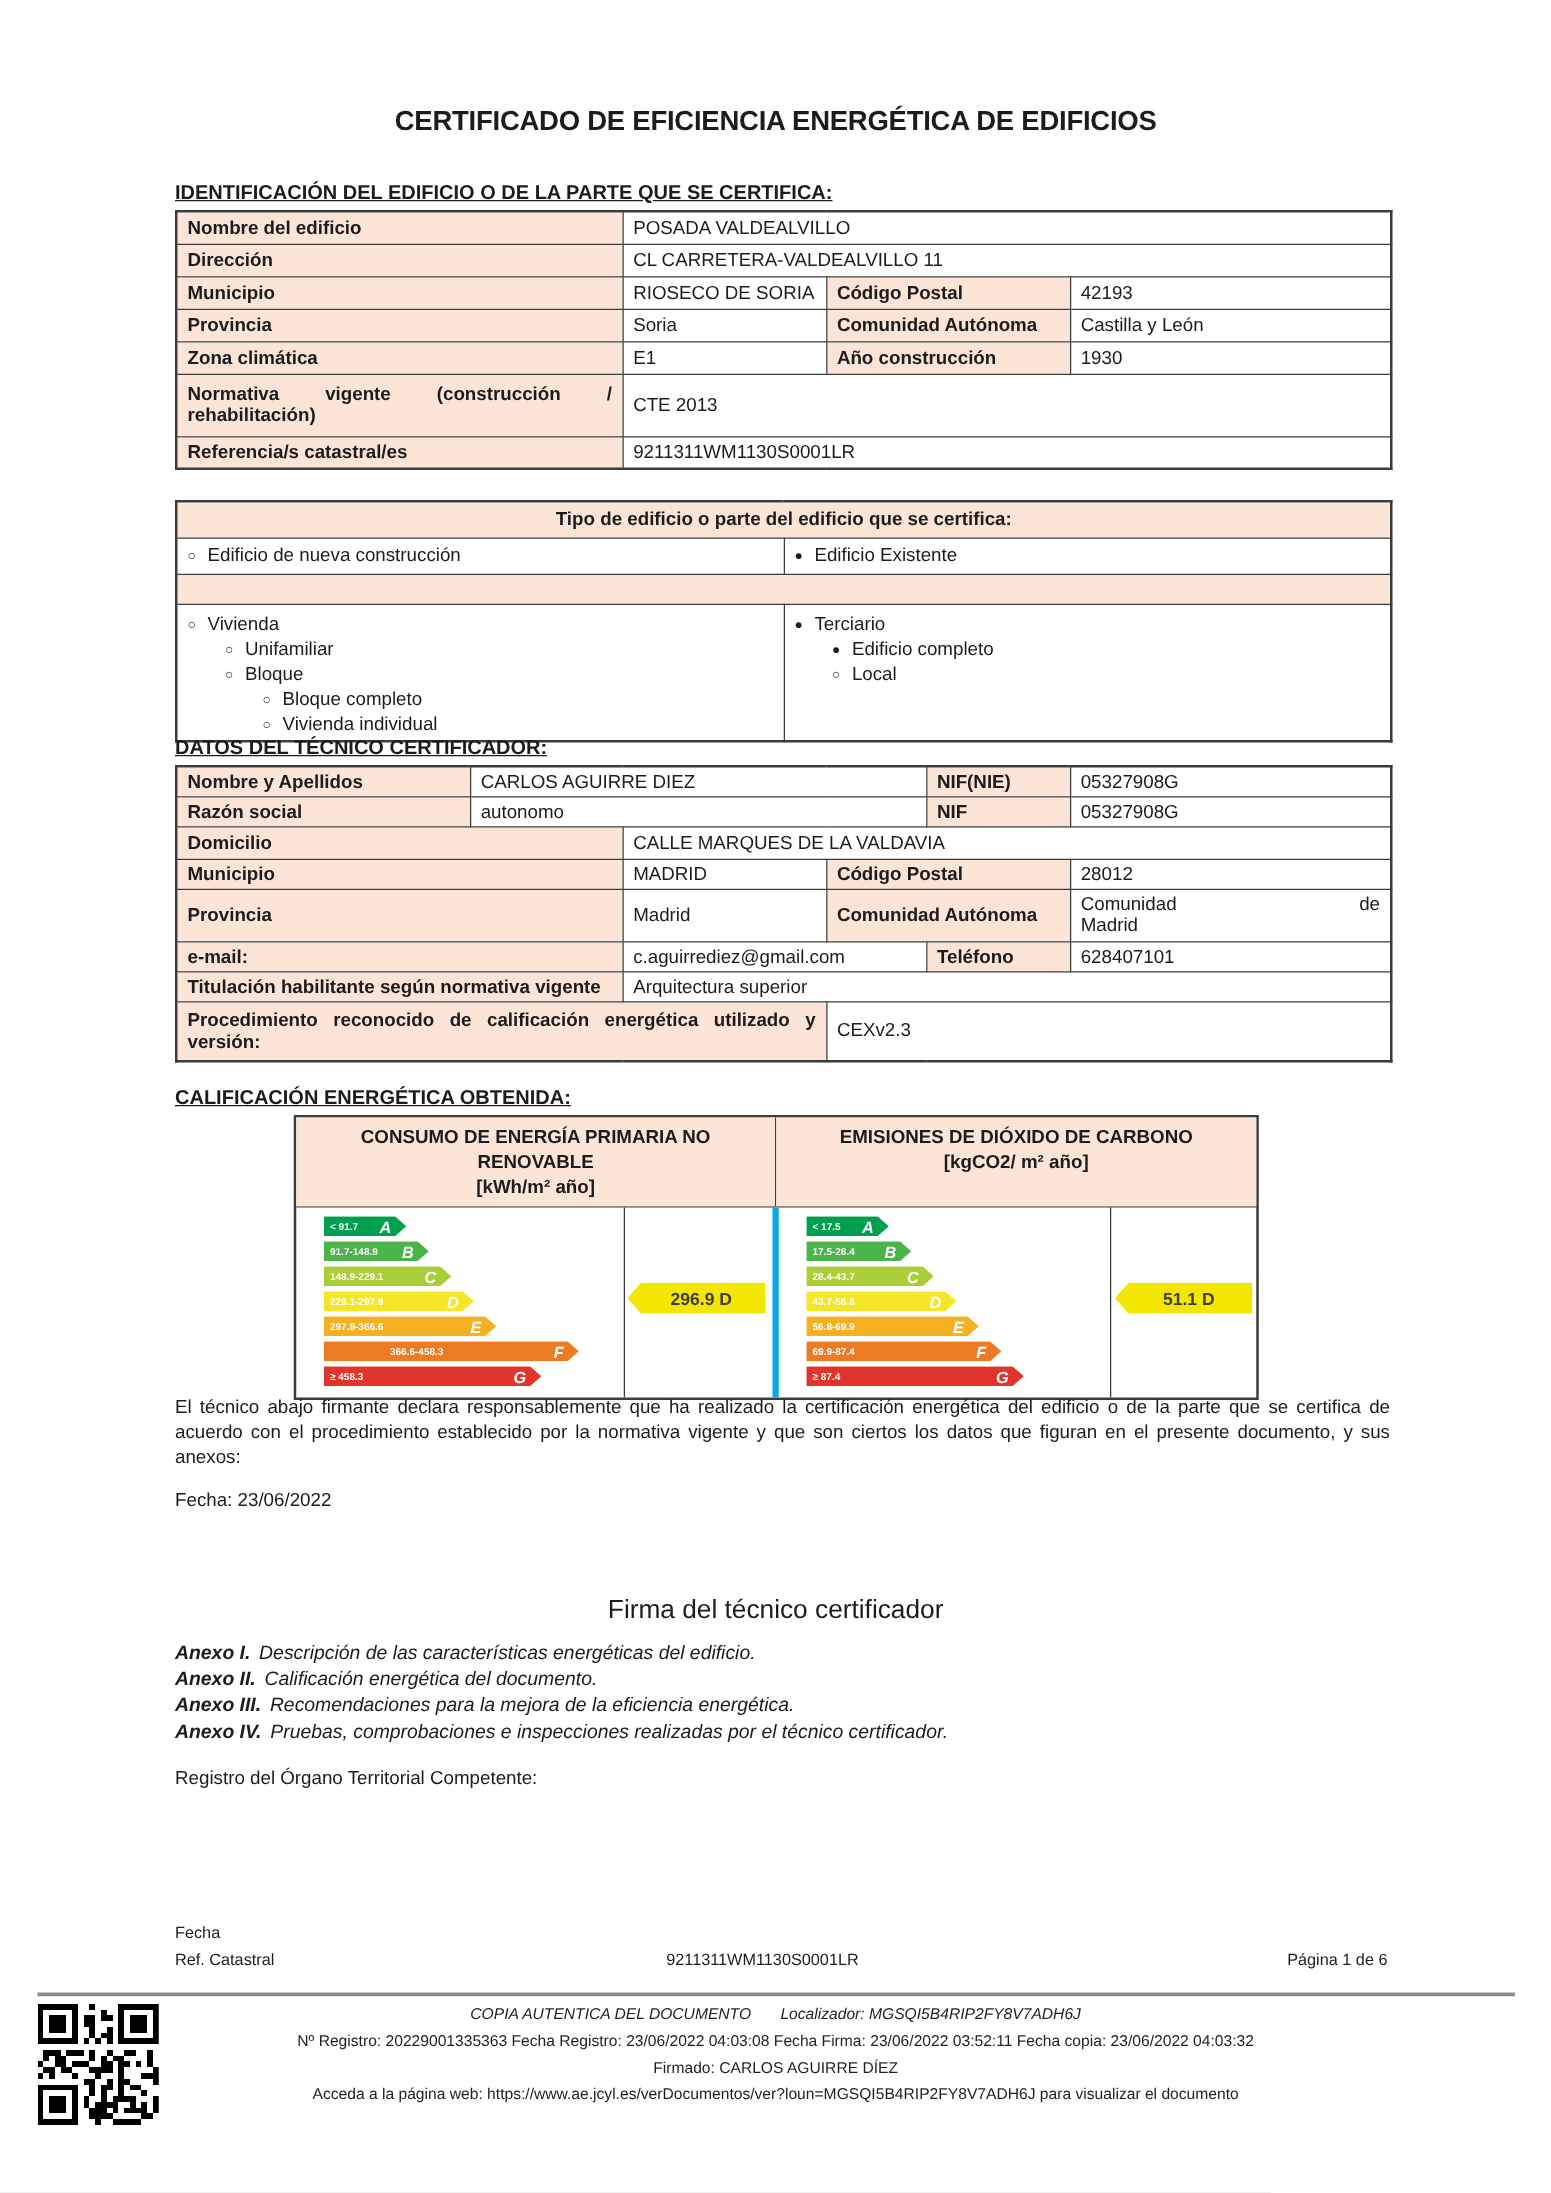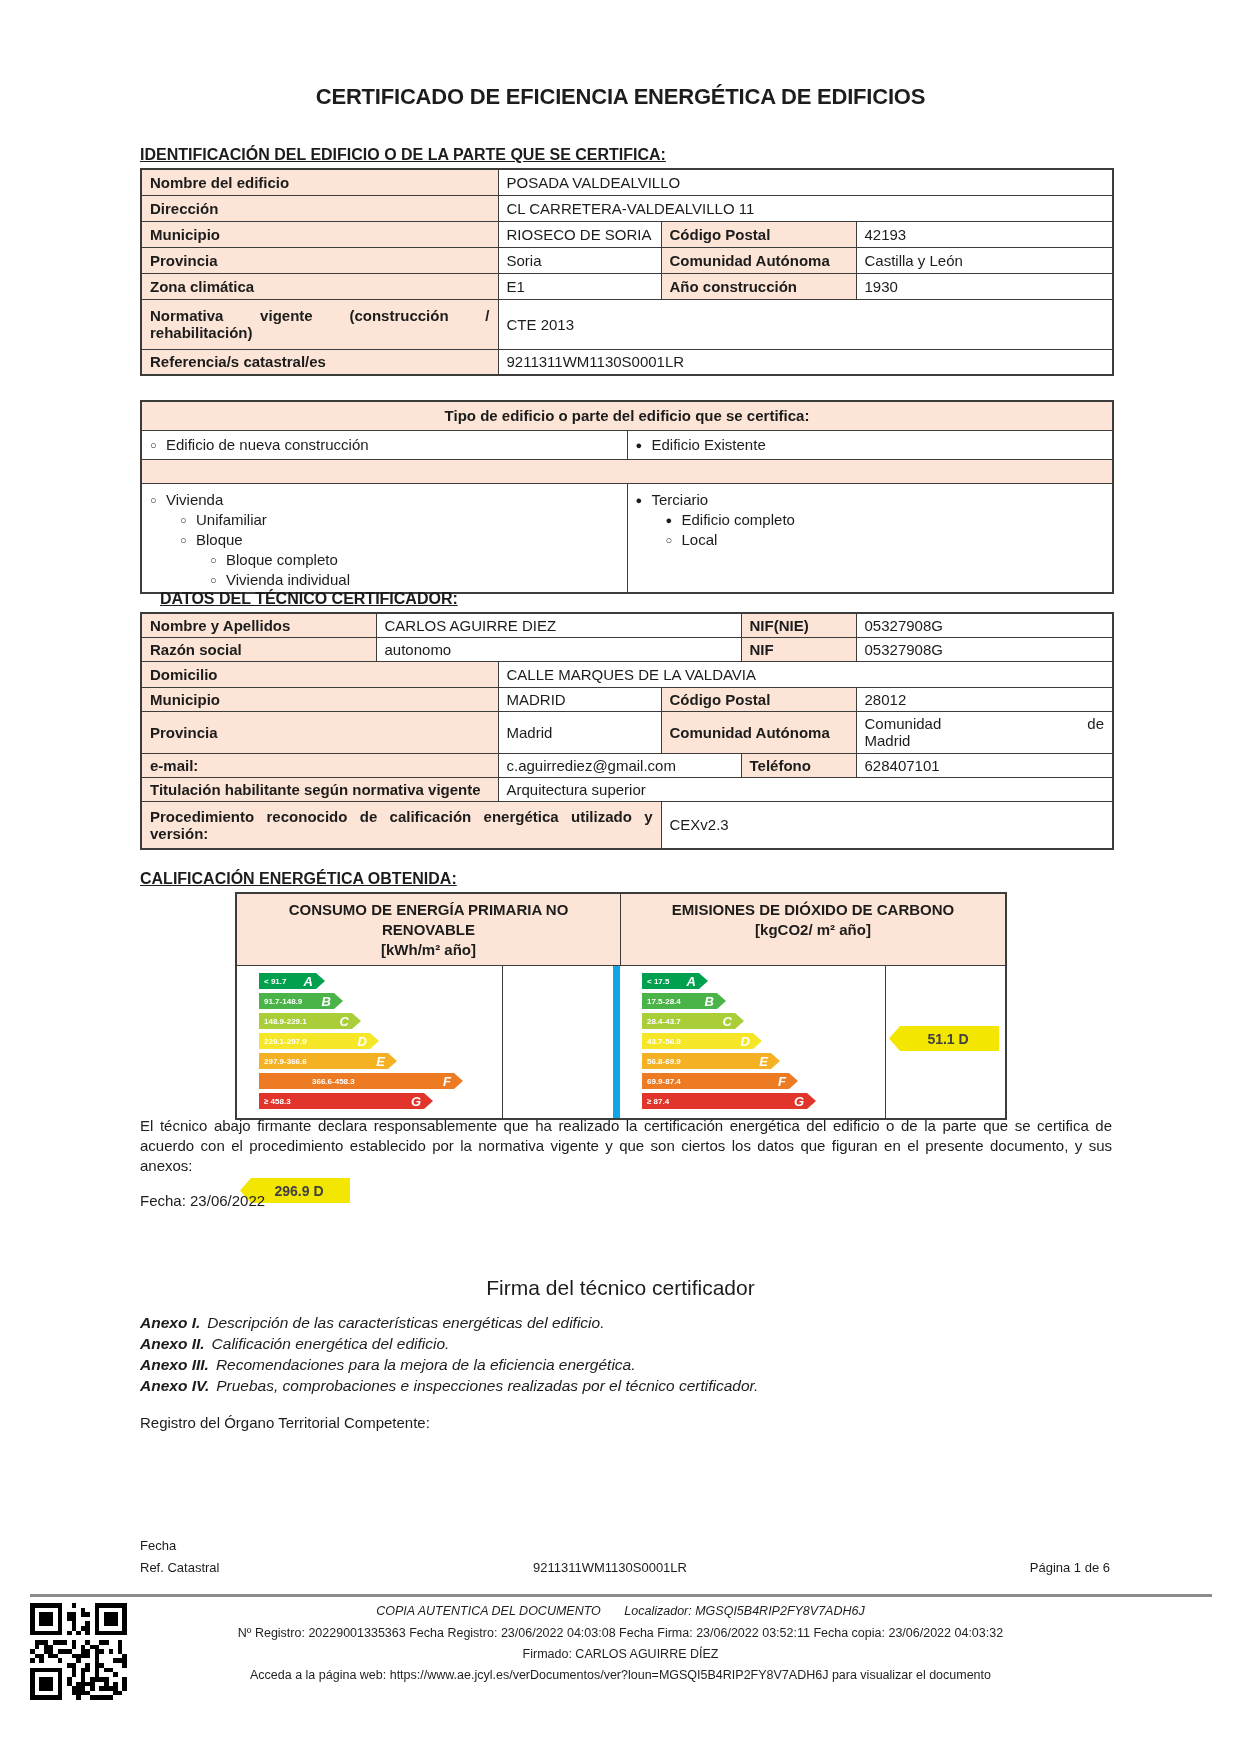--- a/index.html
+++ b/index.html
@@ -1,21 +1,21 @@
 <!DOCTYPE html>
 <html><head>
 <meta charset="utf-8">
 <style>
   html,body{margin:0;padding:0;background:#e8e8e8;}
   .page{position:relative;width:1241px;height:1754px;background:#ffffff;margin:0 auto;
         font-family:"Liberation Sans",sans-serif;color:#1c1c1c;overflow:hidden;}
   .main-title{position:absolute;top:84px;left:0;width:100%;text-align:center;
               font-size:22px;font-weight:bold;letter-spacing:-0.2px;}
   .sec-h{position:absolute;left:140px;font-size:16px;font-weight:bold;text-decoration:underline;}
-  #h-ident{top:146px;} #h-tecnico{top:590px;margin-left:20px;} #h-calif{top:870px;}
+  #h-ident{top:146px;} #h-tecnico{top:590px;} #h-calif{top:870px;}
 
   .doc-table{border-collapse:collapse;table-layout:fixed;position:absolute;
              border:2px solid #3c3c3c;background:#fff;}
   .doc-table td{border:1px solid #3c3c3c;padding:2px 8px;font-size:15px;overflow:hidden;
                 vertical-align:middle;}
   td.lbl{background:#fce4d6;font-weight:bold;}
   td.just{text-align:justify;}
   td.center{text-align:center;}
   td.wsp{word-spacing:60px;text-align:justify;}
   #t-ident{left:140px;top:168px;width:972px;}
@@ -27,21 +27,21 @@
 
   
   .rating-table{position:absolute;left:235px;top:892px;width:772px;border:2px solid #3c3c3c;
                 box-sizing:border-box;background:#fff;}
   .rating-header{display:flex;border-bottom:1px solid #3c3c3c;}
   .rh-cell{width:386px;box-sizing:border-box;background:#fce4d6;text-align:center;
            padding:6px 30px 5px;font-weight:bold;font-size:15px;line-height:20px;}
   .rh-cell:first-child{border-right:1px solid #3c3c3c;}
   .rating-body{display:flex;}
   .chart-half{display:flex;width:386px;box-sizing:border-box;}
-  .chart-half:first-child{border-right:7px solid #0ea5e9;flex-direction:column;}
+  .chart-half:first-child{border-right:5px solid #0ea5e9;}
   .scale-cell{width:266px;box-sizing:border-box;border-right:1px solid #3c3c3c;
               padding:6px 0 6px 22px;}
   .value-cell{width:119px;position:relative;}
   .band-row{height:19px;position:relative;}
   .band-arrow{height:16px;margin-top:1px;position:relative;display:flex;align-items:center;
               clip-path:polygon(0 0,calc(100% - 9px) 0,100% 50%,calc(100% - 9px) 100%,0 100%);}
   .band-range{font-size:8px;font-weight:bold;color:#fff;margin-left:5px;white-space:nowrap;}
   .band-letter{position:absolute;right:12px;color:#fff;font-weight:bold;font-style:italic;
                font-size:13px;}
   .value-arrow{position:absolute;right:6px;width:110px;height:25px;
@@ -326,21 +326,21 @@
       </div>
     </div>
   </div>
 
   <div class="para">El técnico abajo firmante declara responsablemente que ha realizado la certificación energética del edificio o de la parte que se certifica de acuerdo con el procedimiento establecido por la normativa vigente y que son ciertos los datos que figuran en el presente documento, y sus anexos:</div>
   <div class="fecha-line">Fecha: 23/06/2022</div>
   <div class="firma-line">Firma del técnico certificador</div>
 
   <div class="anexos">
     <div><b>Anexo I.</b><span>Descripción de las características energéticas del edificio.</span></div>
-    <div><b>Anexo II.</b><span>Calificación energética del edificio.</span></div>
+    <div><b>Anexo II.</b><span>Calificación energética del documento.</span></div>
     <div><b>Anexo III.</b><span>Recomendaciones para la mejora de la eficiencia energética.</span></div>
     <div><b>Anexo IV.</b><span>Pruebas, comprobaciones e inspecciones realizadas por el técnico certificador.</span></div>
   </div>
   <div class="registro-line">Registro del Órgano Territorial Competente:</div>
 
   <div class="f-label" style="top:1538px">Fecha</div>
   <div class="f-label" style="top:1560px">Ref. Catastral</div>
   <div class="f-center" style="top:1560px">9211311WM1130S0001LR</div>
   <div class="page-num">Página 1 de 6</div>
 

